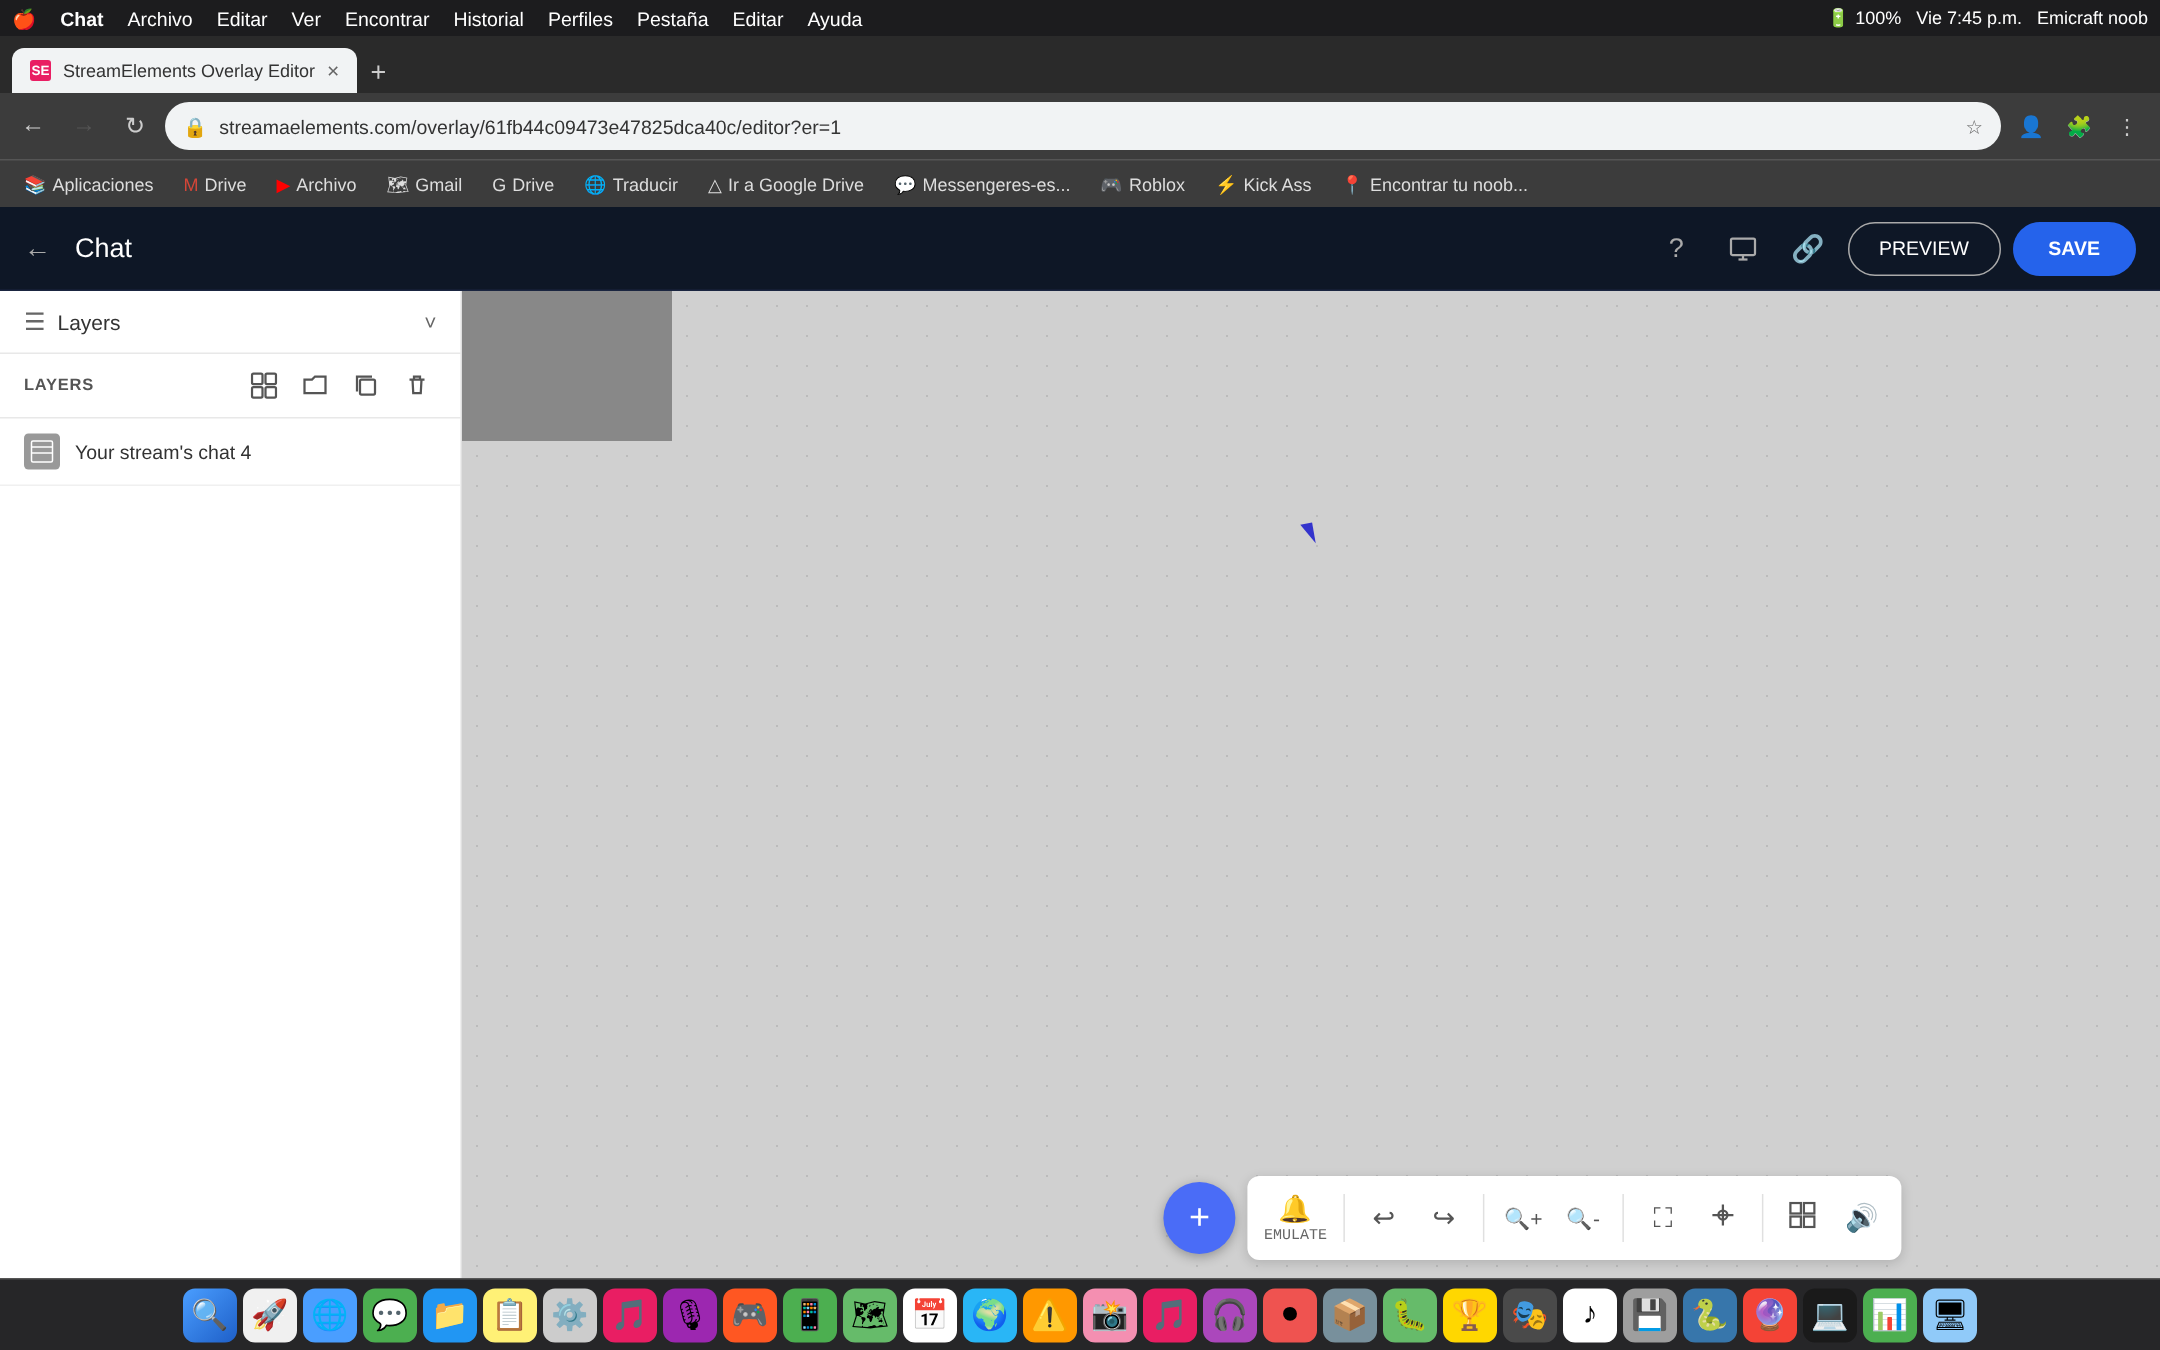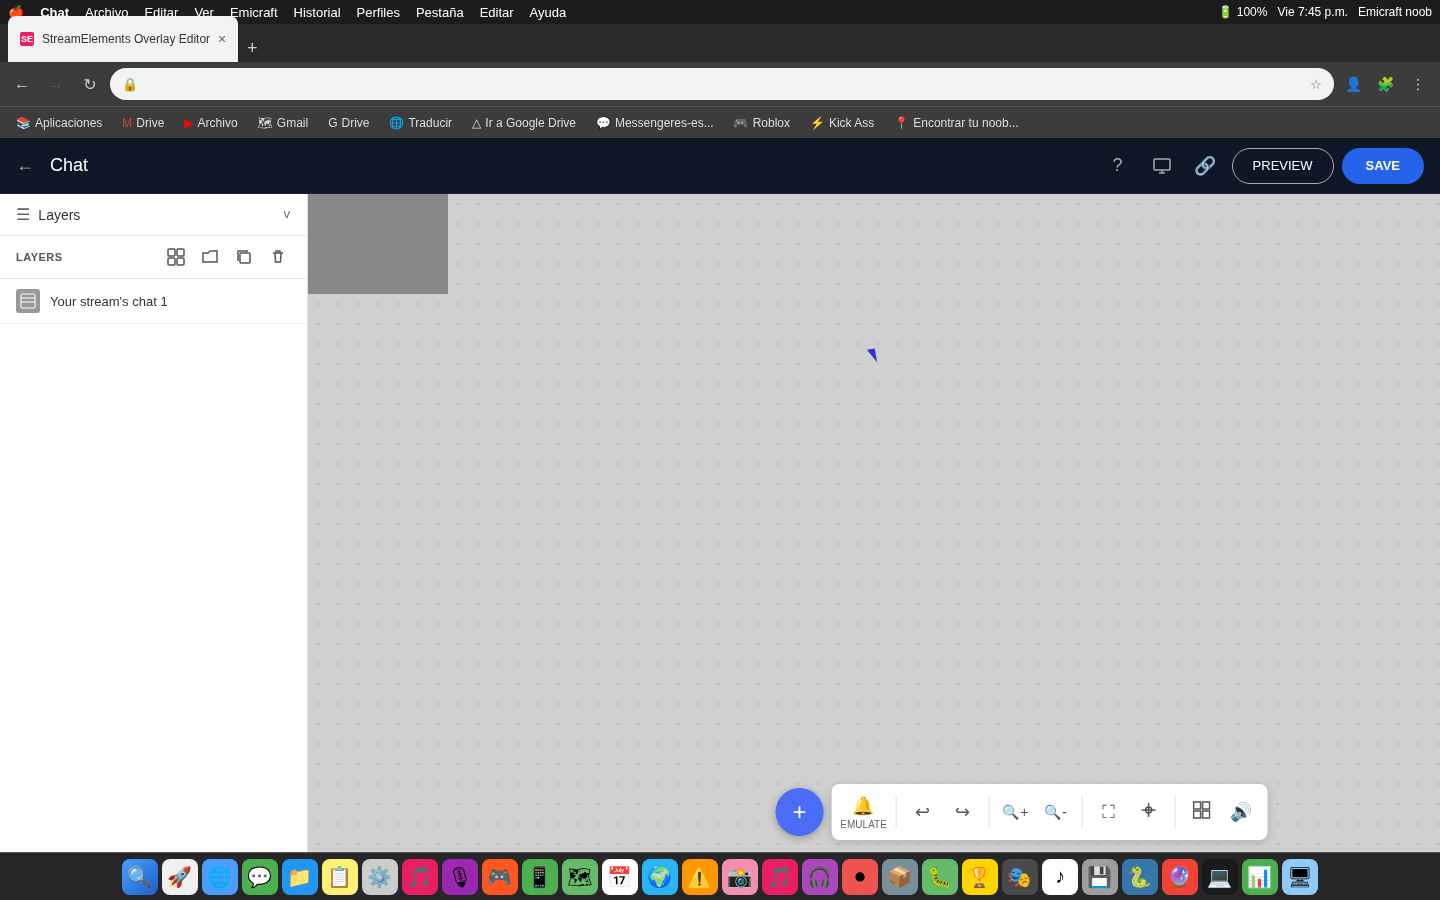--- a/index.html
+++ b/index.html
@@ -35,21 +35,21 @@
     
     .tab-bar {
       height: 38px;
       background: #2a2a2a;
       display: flex;
       align-items: flex-end;
       padding: 0 8px;
       gap: 0;
     }
     .tab-item {
-      height: 46px;
+      height: 30px;
       background: #f1f3f4;
       border-radius: 8px 8px 0 0;
       display: flex;
       align-items: center;
       padding: 0 12px;
       font-size: 12px;
       color: #333;
       gap: 8px;
       min-width: 200px;
       max-width: 240px;
@@ -290,21 +290,21 @@
       gap: 4px;
       box-shadow: 0 2px 8px rgba(0,0,0,0.15);
     }
     .toolbar-btn {
       width: 48px; height: 48px;
       display: flex; flex-direction: column; align-items: center; justify-content: center;
       gap: 2px; cursor: pointer; border-radius: 6px;
       color: #555;
     }
     .toolbar-btn .icon { font-size: 18px; }
-    .toolbar-btn .label { font-size: 10px; color: #666; }
+    .toolbar-btn .label { font-size: 10px; color: #666; font-family: Liberation Mono, monospace; }
     .toolbar-divider { width: 1px; height: 32px; background: #e0e0e0; margin: 0 4px; }
 
     
     .mac-dock {
       height: 48px;
       background: rgba(40,40,40,0.9);
       display: flex;
       align-items: center;
       justify-content: center;
       gap: 4px;
@@ -321,21 +321,21 @@
   </style>
 </head>
 <body>
 
 <div class="mac-menubar">
   <span>🍎</span>
   <span class="menu-item bold" style="font-weight:700">Chat</span>
   <span class="menu-item">Archivo</span>
   <span class="menu-item">Editar</span>
   <span class="menu-item">Ver</span>
-  <span class="menu-item">Emicraft</span>
+  <span class="menu-item">Encontrar</span>
   <span class="menu-item">Historial</span>
   <span class="menu-item">Perfiles</span>
   <span class="menu-item">Pestaña</span>
   <span class="menu-item">Editar</span>
   <span class="menu-item">Ayuda</span>
   <div class="mac-menubar-right">
     <span>🔋 100% &nbsp; Vie 7:45 p.m. &nbsp; Emicraft noob</span>
   </div>
 </div>
 
@@ -349,20 +349,21 @@
     </div>
     <div class="tab-new">+</div>
   </div>
 
   <div class="address-bar-row">
     <div class="nav-btn">←</div>
     <div class="nav-btn" style="color:#555">→</div>
     <div class="nav-btn">↻</div>
     <div class="address-bar">
       <span style="color:#4a90d9">🔒</span>
+      <span>streamaelements.com/overlay/61fb44c09473e47825dca40c/editor?er=1</span>
       <div class="address-bar-icons">
         <span>☆</span>
       </div>
     </div>
     <div class="address-bar-right">
       <div class="chrome-btn">👤</div>
       <div class="chrome-btn">🧩</div>
       <div class="chrome-btn">⋮</div>
     </div>
   </div>
@@ -474,21 +475,21 @@
       </div>
 
       <div class="layer-item">
         <div class="layer-thumb" style="background:#999;">
           <svg width="16" height="16" viewBox="0 0 16 16" fill="none">
             <rect x="1" y="1" width="14" height="14" rx="1" stroke="#fff" stroke-width="1"></rect>
             <line x1="1" y1="5" x2="15" y2="5" stroke="#fff" stroke-width="1"></line>
             <line x1="1" y1="9" x2="15" y2="9" stroke="#fff" stroke-width="1"></line>
           </svg>
         </div>
-        <span class="layer-name">Your stream's chat 1</span>
+        <span class="layer-name">Your stream's chat 4</span>
       </div>
     </div>
 
     <div class="canvas-area">
 
       <div class="canvas-preview"></div>
 
       <div class="cursor-indicator"></div>
 
       <div class="bottom-toolbar">

